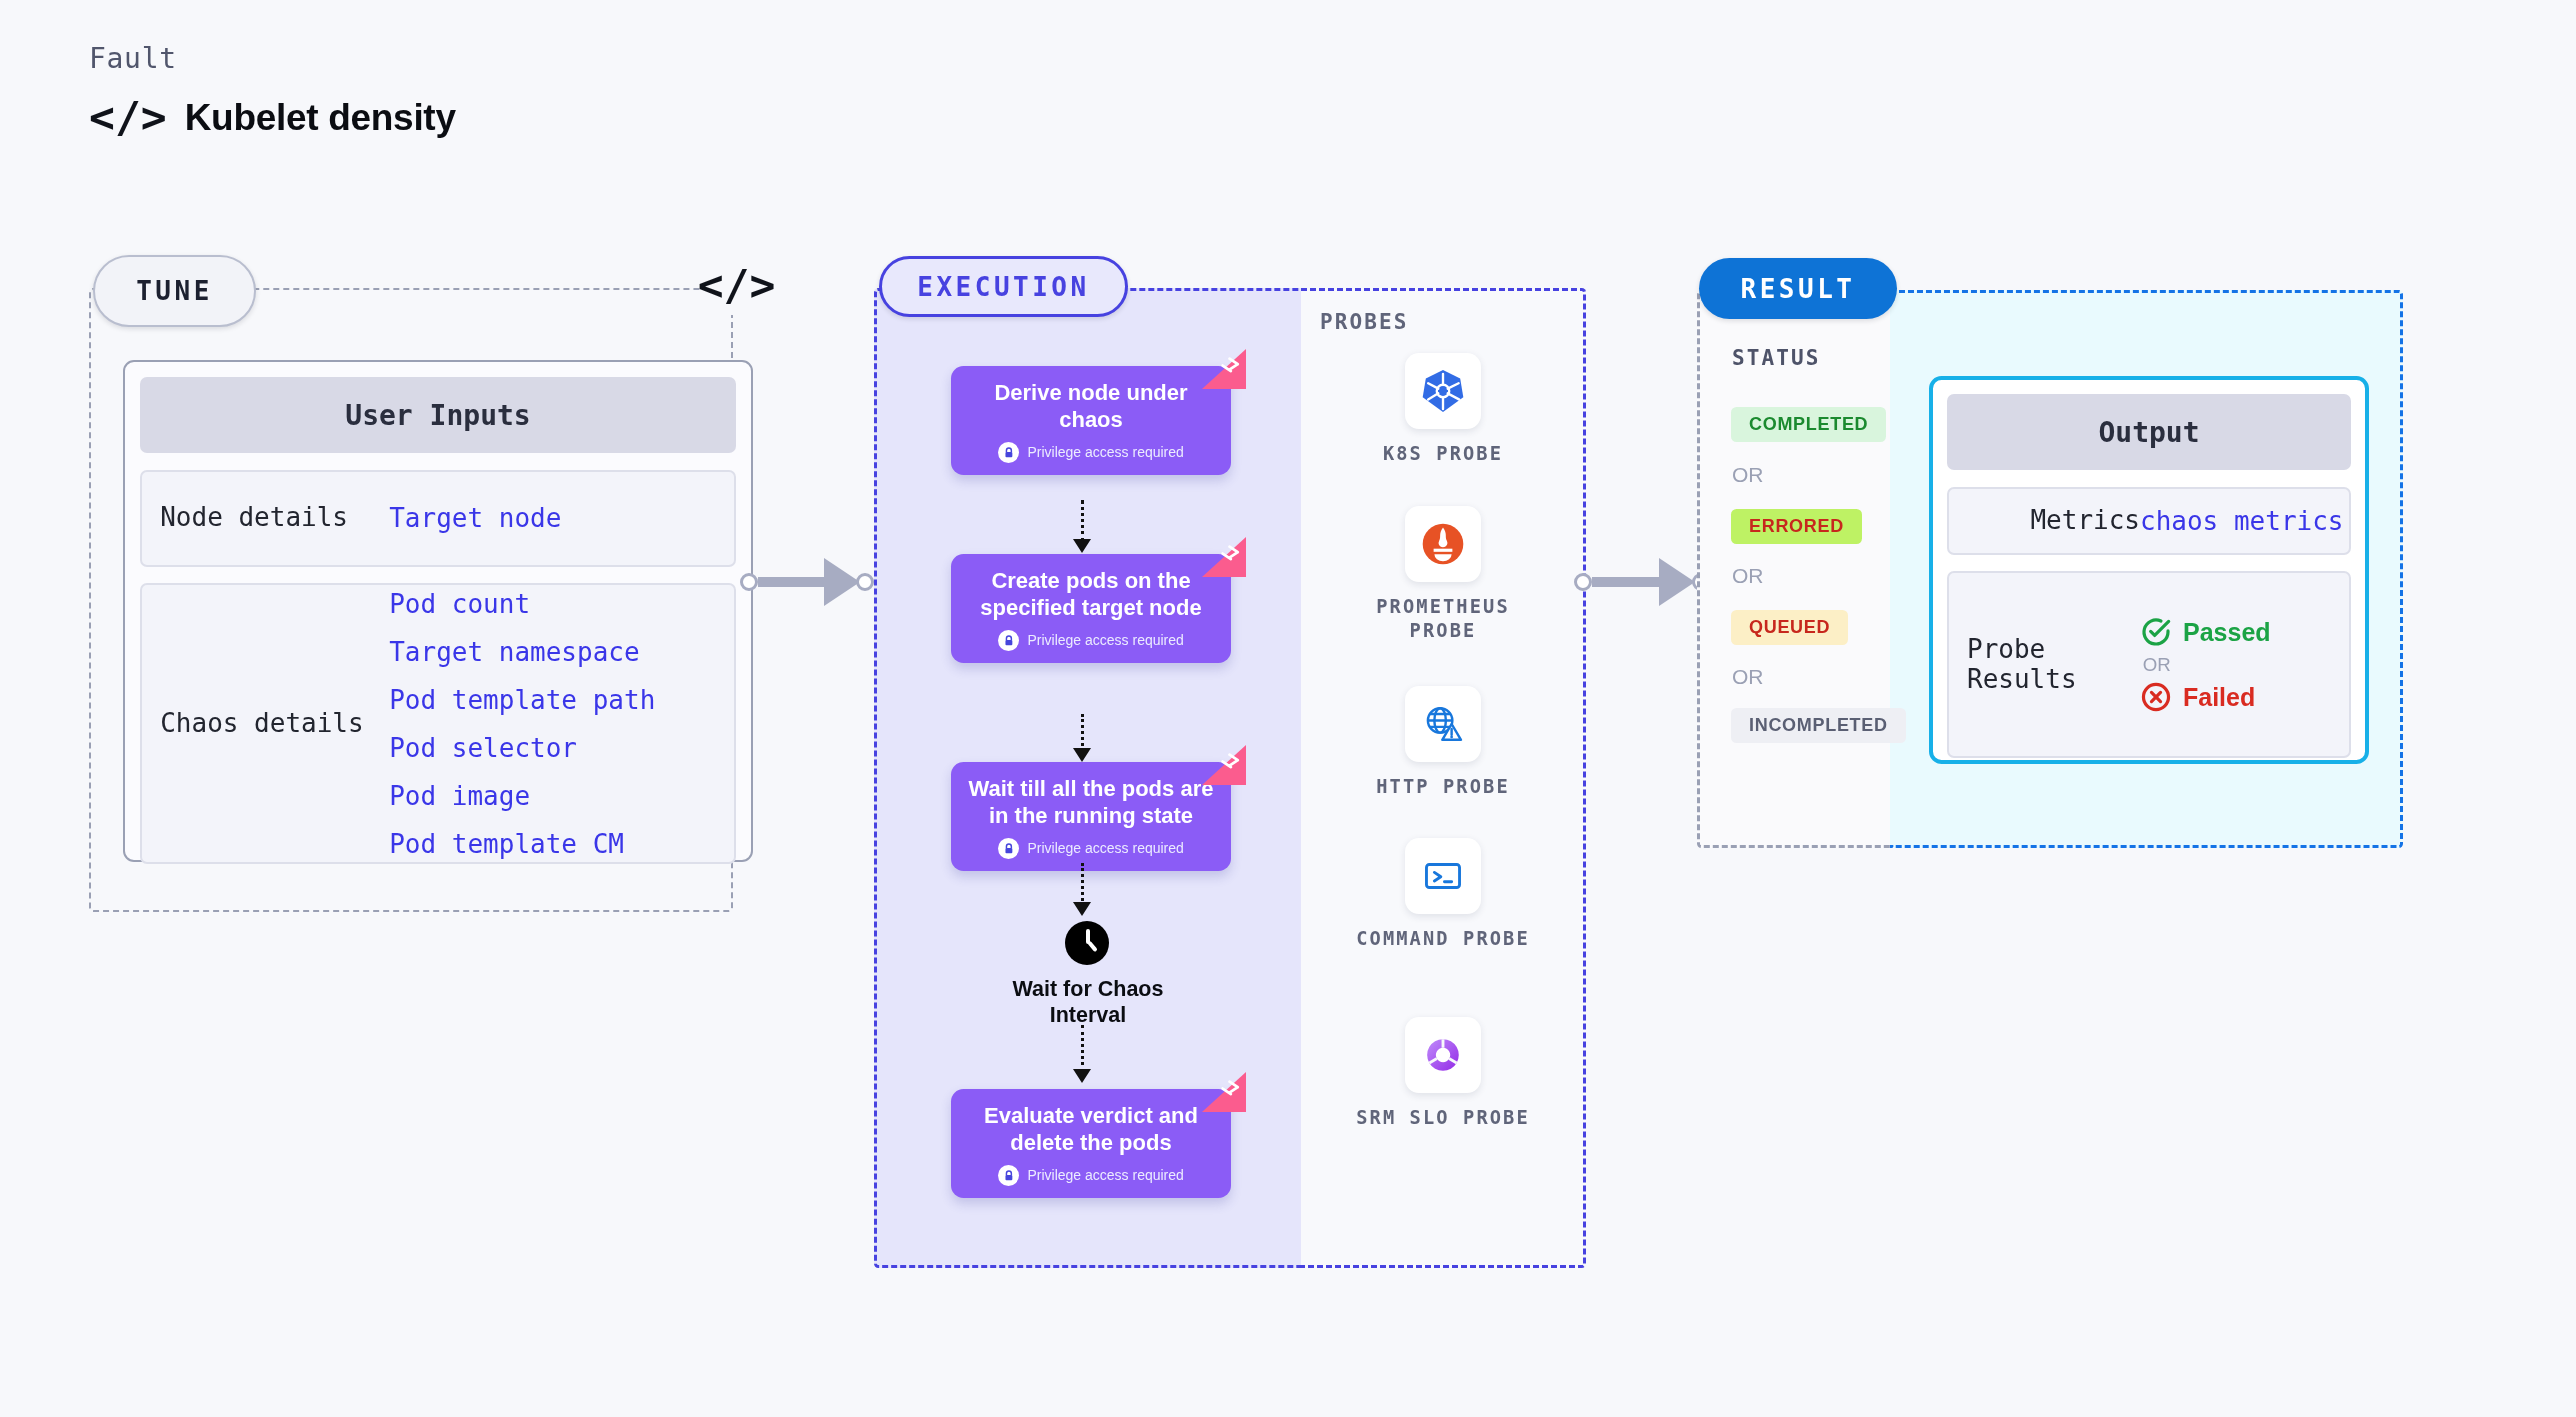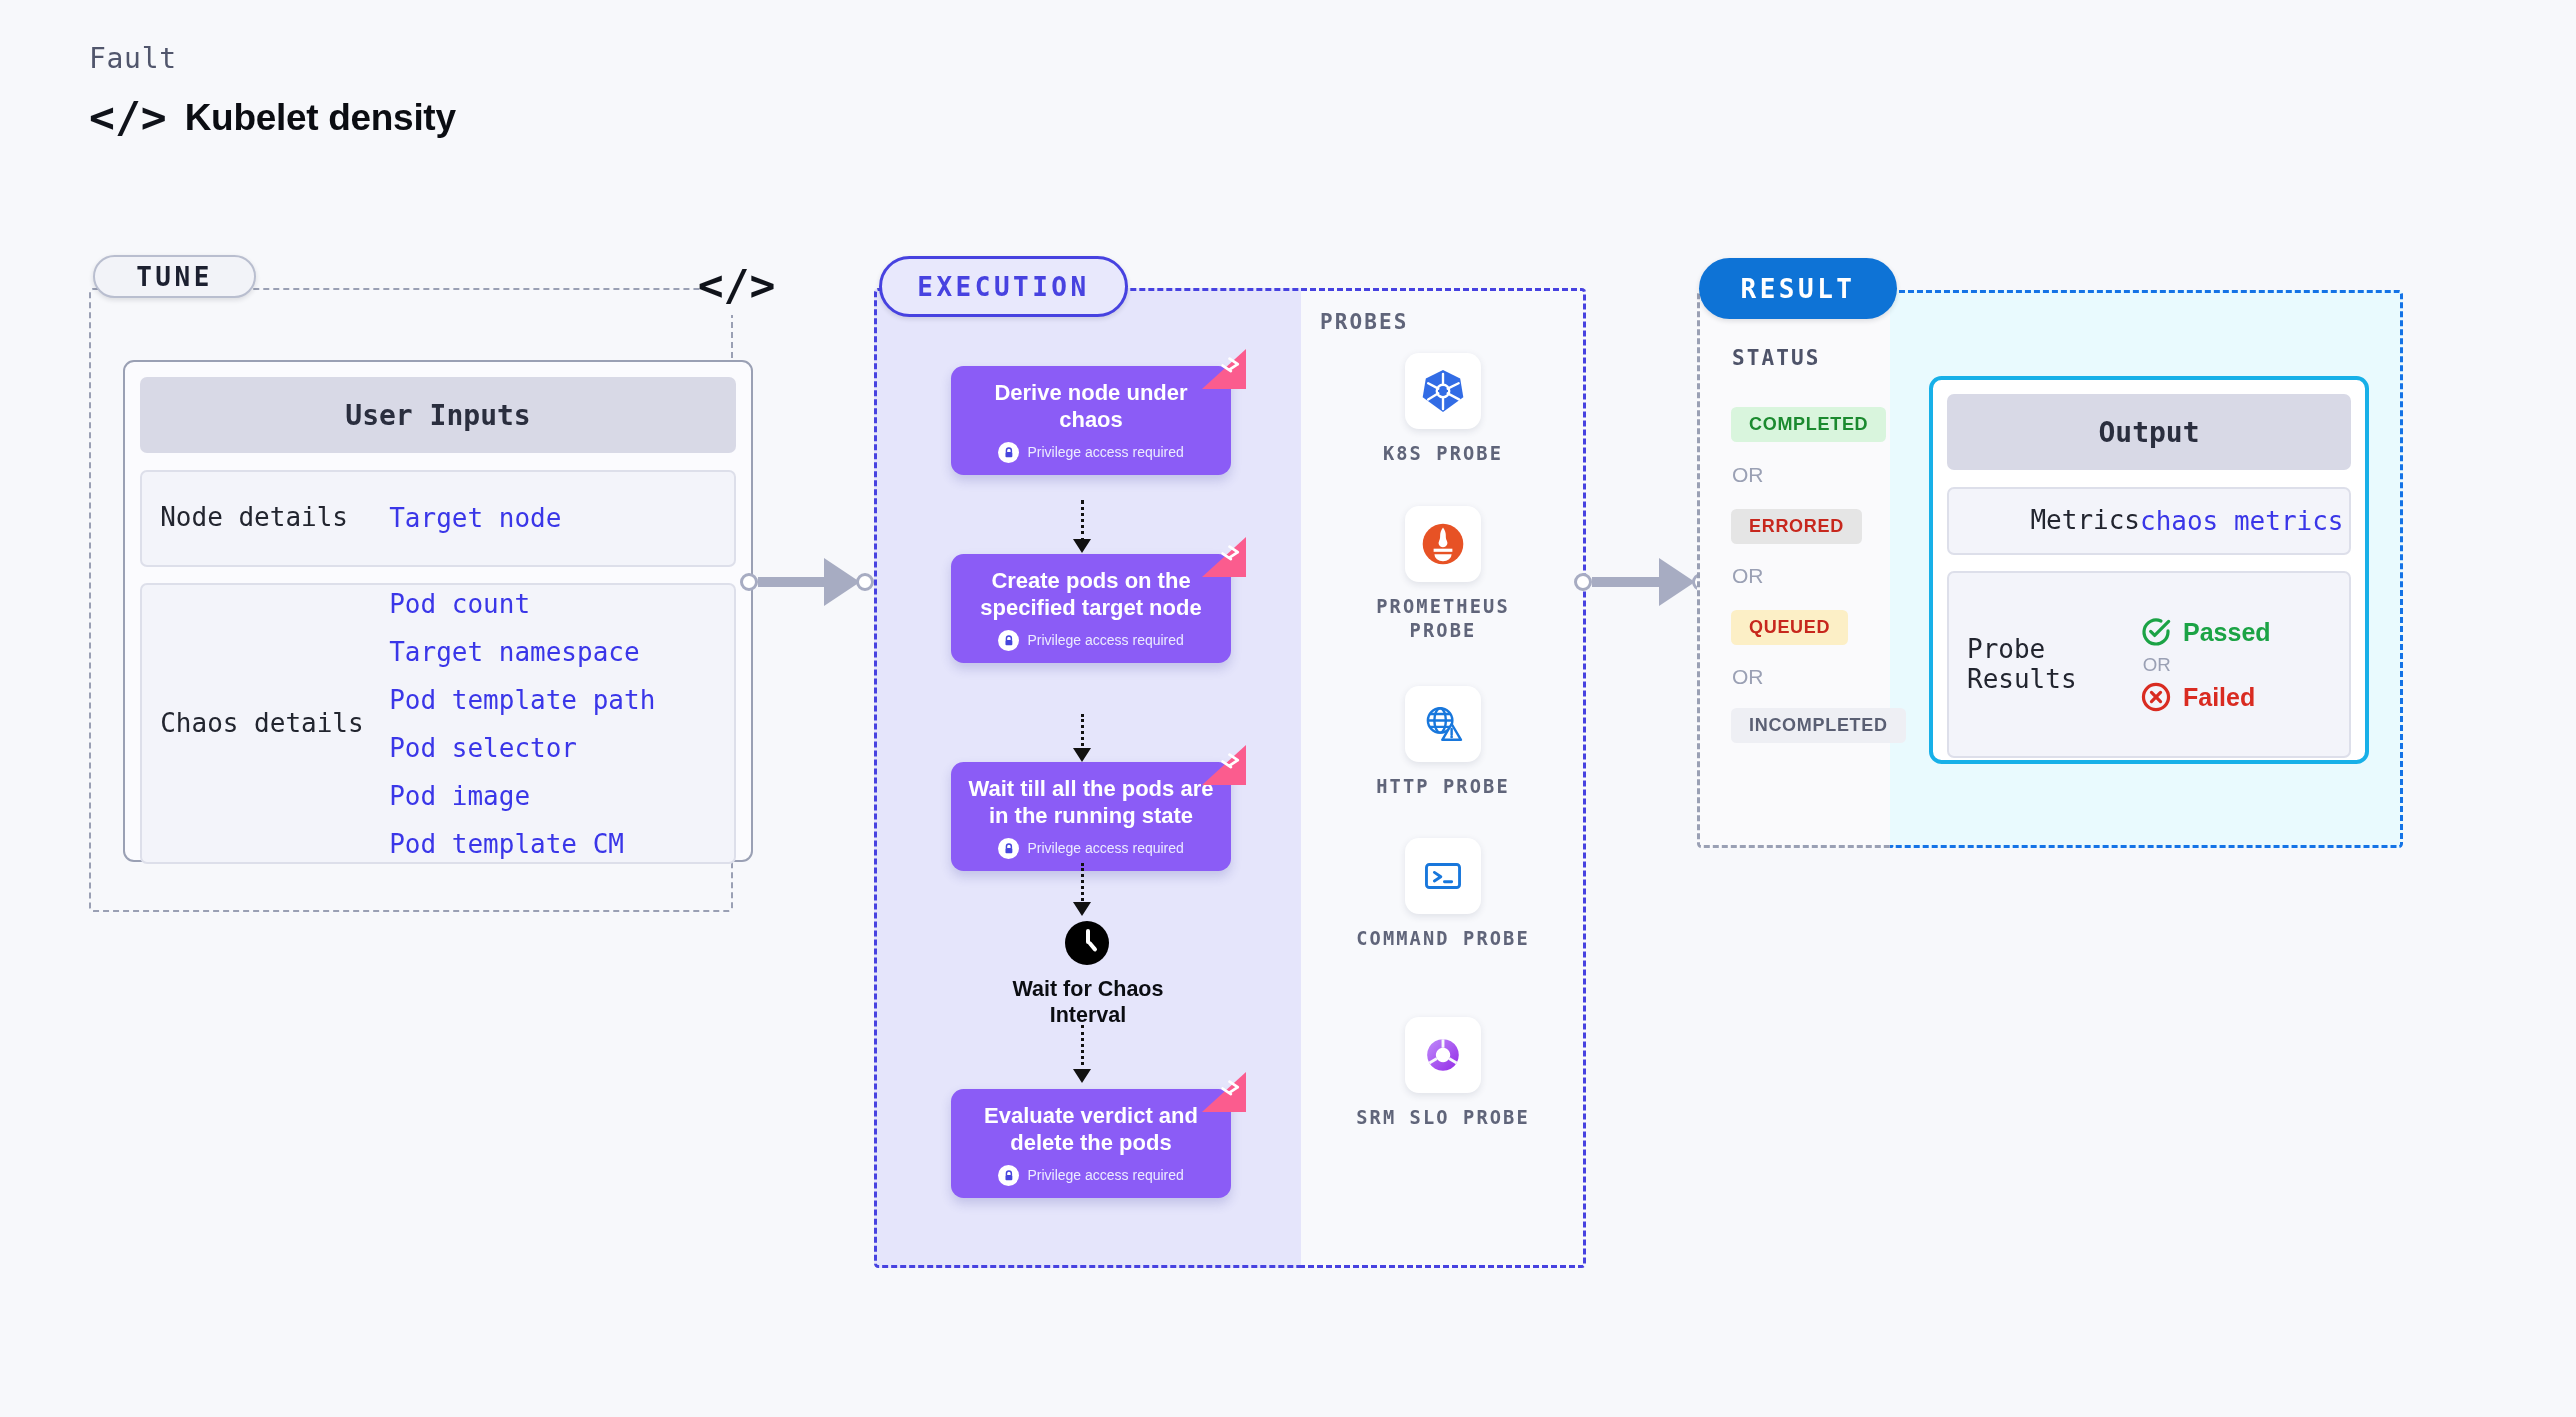--- a/index.html
+++ b/index.html
@@ -21,21 +21,21 @@
   .panel{position:absolute;box-sizing:border-box;}
   .pill{
     position:absolute;z-index:6;display:flex;align-items:center;justify-content:center;
     border-radius:42px;box-sizing:border-box;
     font-family:"DejaVu Sans Mono",monospace;font-weight:700;letter-spacing:3.5px;
     box-shadow:0 2.1px 4.8px rgba(20,22,40,.13);
   }
 
   
   #tune-panel{left:89px;top:288px;width:644px;height:624px;border:2.8px dashed #9AA0B4;border-radius:4.2px;background:transparent;}
-  #tune-pill{left:93px;top:255px;width:163px;height:43px;background:#F2F3F8;border:2.8px solid #B9BECF;color:#1C2030;font-size:26px;}
+  #tune-pill{left:93px;top:255px;width:163px;height:72px;background:#F2F3F8;border:2.8px solid #B9BECF;color:#1C2030;font-size:26px;}
   #tune-card{position:absolute;left:123px;top:360px;width:630px;height:502px;
     background:#FBFBFE;border:2.8px solid #9AA0B4;border-radius:11px;box-sizing:border-box;padding:15.2px;}
   .card-head{height:76px;background:#D8D9E6;border-radius:7px;display:flex;align-items:center;justify-content:center;
     font-family:"DejaVu Sans Mono",monospace;font-size:28px;font-weight:700;color:#2A2E3E;}
   .io-block{margin-top:16.6px;border:2.1px solid #DDDFEA;border-radius:7px;background:#F3F4FA;display:flex;align-items:center;box-sizing:border-box;}
   .io-label{width:229px;padding-left:18px;font-family:"DejaVu Sans Mono",monospace;font-size:26px;color:#22252F;line-height:1.15;}
   .io-values{display:flex;flex-direction:column;gap:18px;font-family:"DejaVu Sans Mono",monospace;font-size:26px;color:#3A36E8;}
   #block-node{height:97px;}
   #block-chaos{height:281px;}
 
@@ -302,21 +302,21 @@
 
 <div class="panel" id="result-status"></div>
 <div class="panel" id="result-outer"></div>
 <div class="pill" id="result-pill">RESULT</div>
 <div id="status-title">STATUS</div>
 
 <div class="status-badge" style="top:407px;background:#D9F5DD;color:#1B8A2F;">
   <span>COMPLETED</span>
 </div>
 <div class="or-text" style="top:463px;">OR</div>
-<div class="status-badge" style="top:509px;background:#e5e5e5;color:#C7271D;">
+<div class="status-badge" style="top:509px;background:#bef264;color:#C7271D;">
   <span>ERRORED</span>
 </div>
 <div class="or-text" style="top:564px;">OR</div>
 <div class="status-badge" style="top:610px;background:#FCEFC6;color:#C7271D;">
   <span>QUEUED</span>
 </div>
 <div class="or-text" style="top:665px;">OR</div>
 <div class="status-badge" style="top:708px;background:#EEEFF4;color:#5A5F73;">
   <span>INCOMPLETED</span>
 </div>

